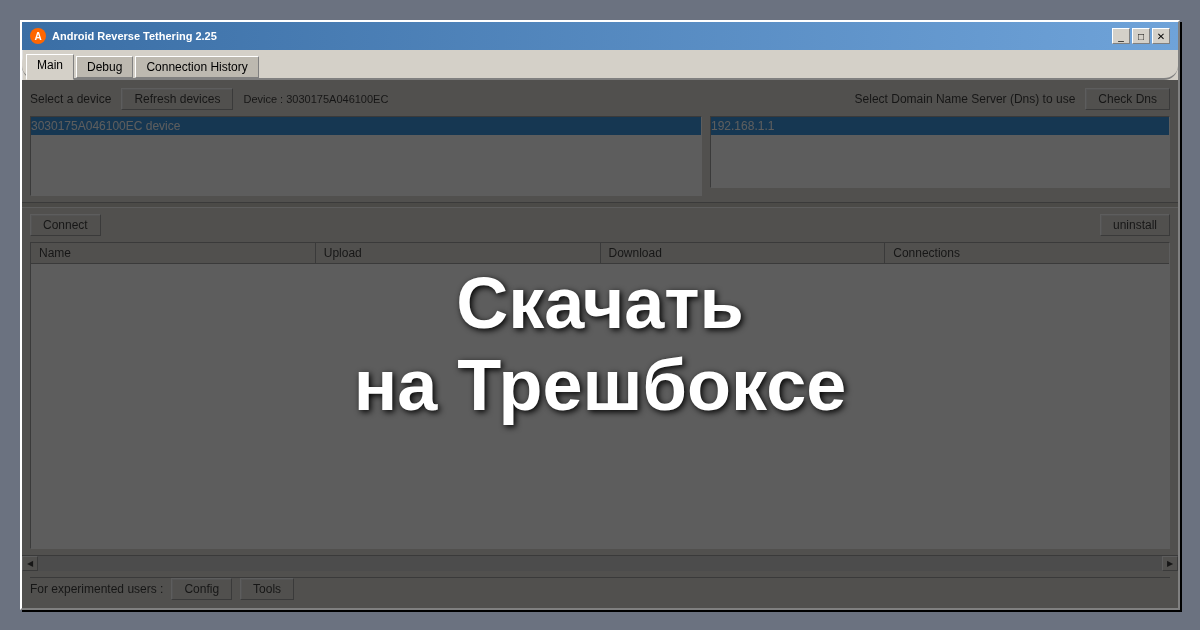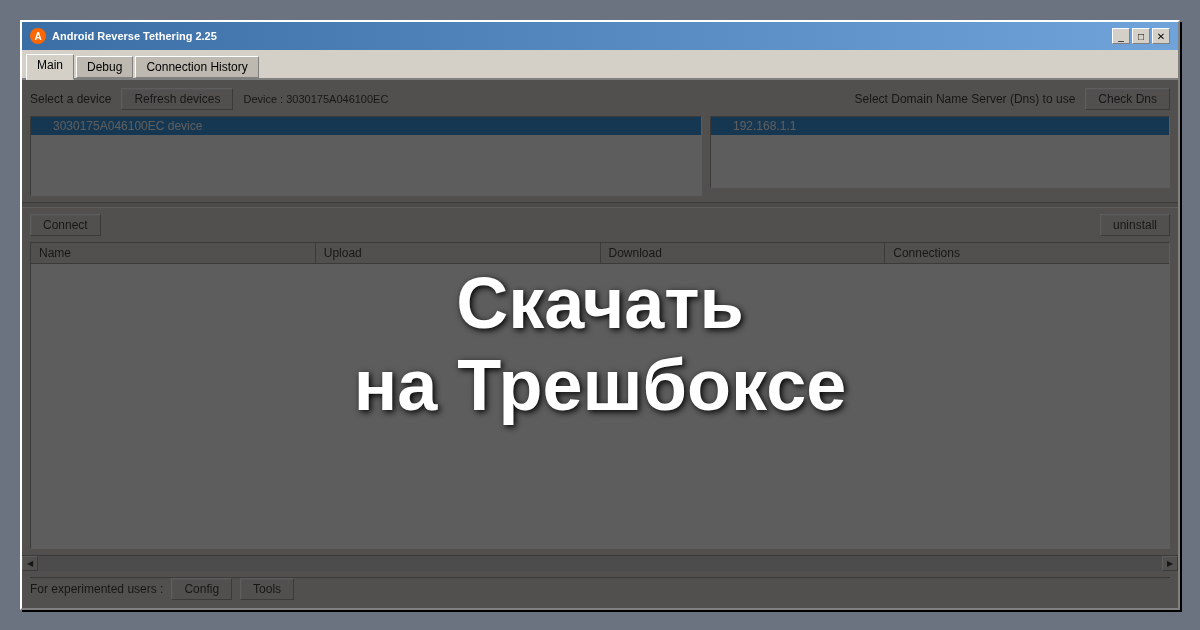--- a/index.html
+++ b/index.html
@@ -83,20 +83,21 @@
       color: #000;
     }
 
     .tabs-bar {
       background: #d4d0c8;
       border-bottom: 2px solid #808080;
       padding: 4px 4px 0 4px;
       display: flex;
       gap: 2px;
       flex-shrink: 0;
+      border-radius: 14px;
     }
 
     .tab {
       padding: 3px 10px;
       font-size: 12px;
       cursor: pointer;
       border: 1px solid;
       background: #d4d0c8;
       position: relative;
     }
@@ -187,21 +188,21 @@
       background: white;
       border: 1px solid;
       border-top-color: #808080;
       border-left-color: #808080;
       border-right-color: #ffffff;
       border-bottom-color: #ffffff;
       overflow: hidden;
     }
 
     .list-item {
-      padding: 2px 22px;
+      padding: 2px 0;
       font-size: 12px;
       cursor: pointer;
     }
 
     .list-item.selected {
       background: #0078d7;
       color: white;
     }
 
     .list-item.normal {

